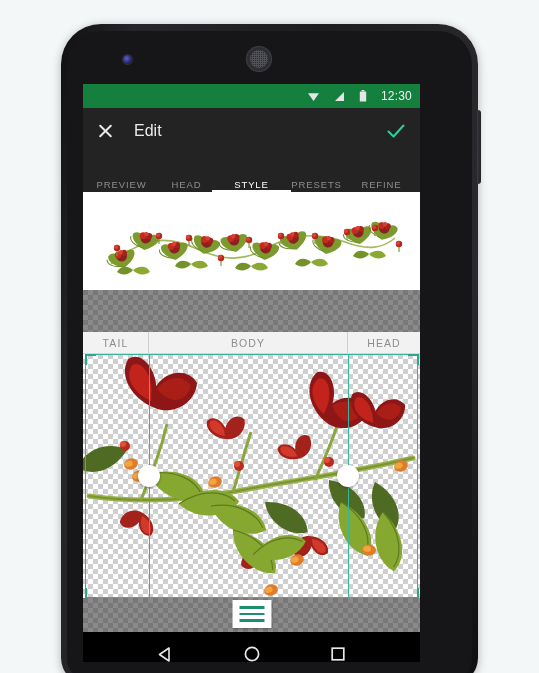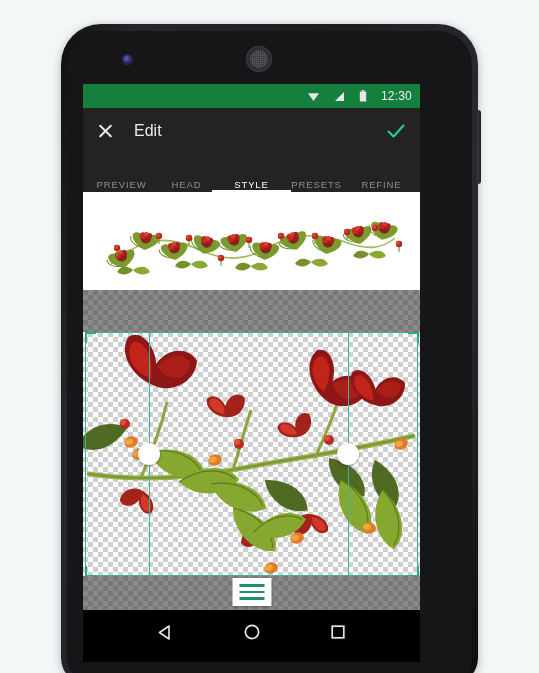--- a/index.html
+++ b/index.html
@@ -403,20 +403,25 @@
         <use href="#bud" x="198" y="44"></use>
         <use href="#bud" x="232" y="44"></use>
         <use href="#bud" x="264" y="40"></use>
         <use href="#bud" x="292" y="36"></use>
         <use href="#bud" x="316" y="52"></use>
       </svg>
     </div>
 
     <div id="checker-band-top" class="checker"></div>
 
+    <div id="segment-label-bar">
+      <div id="segment-tail" class="segment-label">TAIL</div>
+      <div id="segment-body" class="segment-label">BODY</div>
+      <div id="segment-head" class="segment-label">HEAD</div>
+    </div>
 
     <div id="crop-canvas" class="checker">
 
       <svg id="crop-artwork" viewBox="0 0 337 244" preserveAspectRatio="none">
         <defs>
           <g id="bigleaf">
             <path d="M0 0 C26 -16 52 -10 60 6 C44 22 14 18 0 0 Z" fill="#87a830"></path>
             <path d="M0 0 C24 -12 46 -7 56 5" stroke="#5e7a1f" stroke-width="1.2" fill="none"></path>
           </g>
           <g id="darkleaf">

